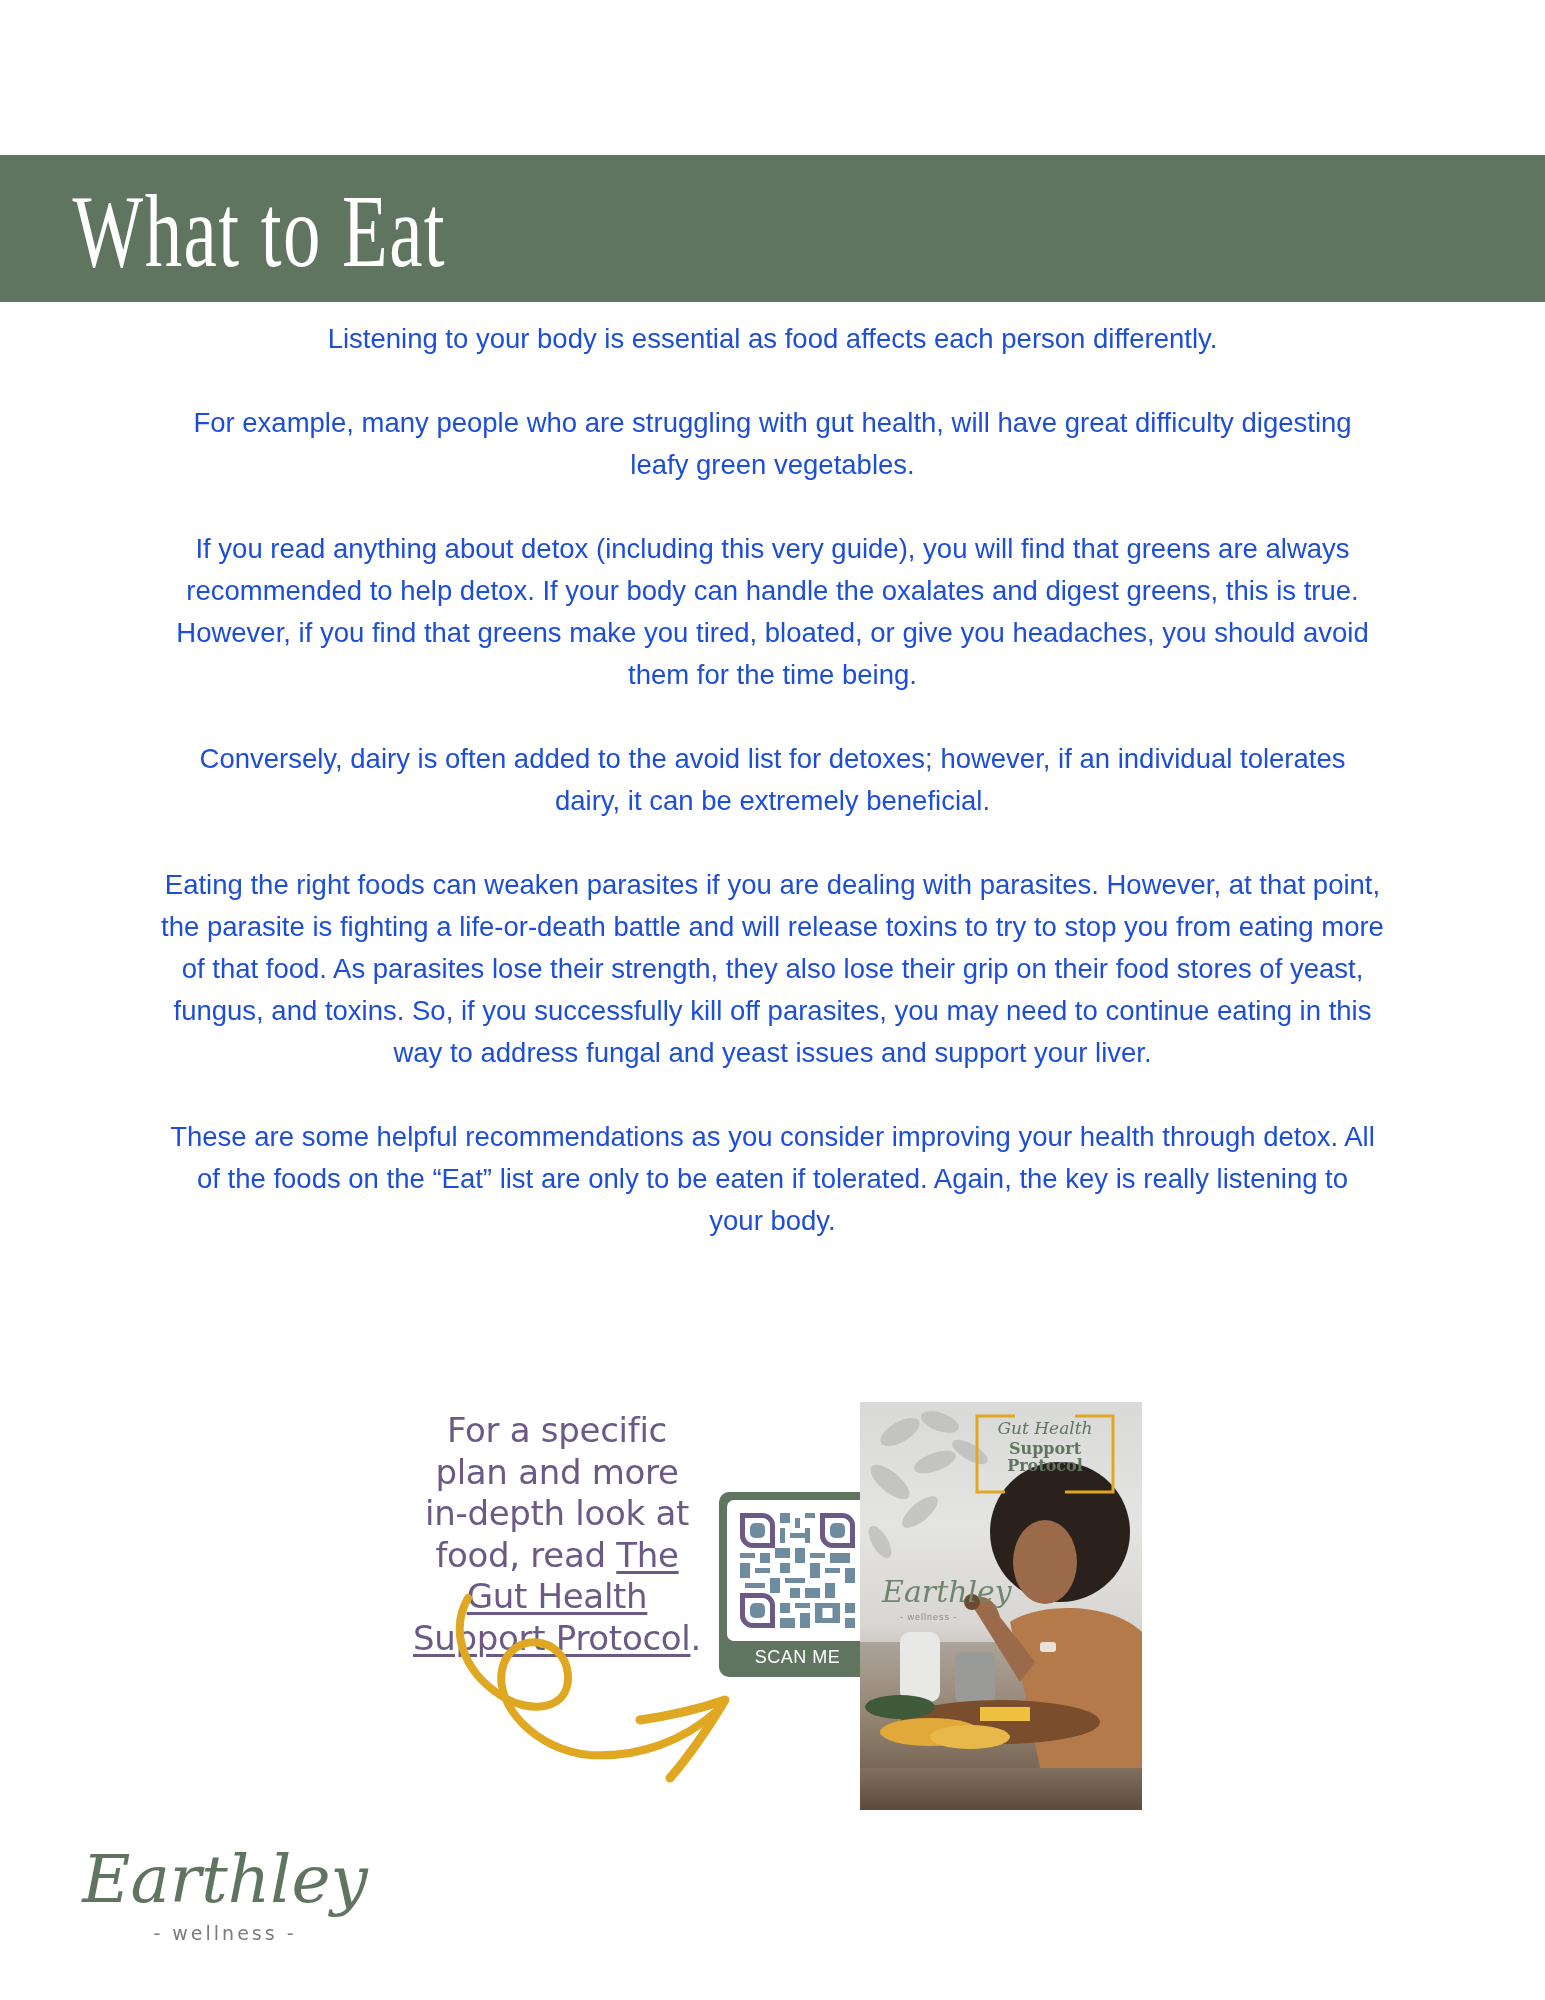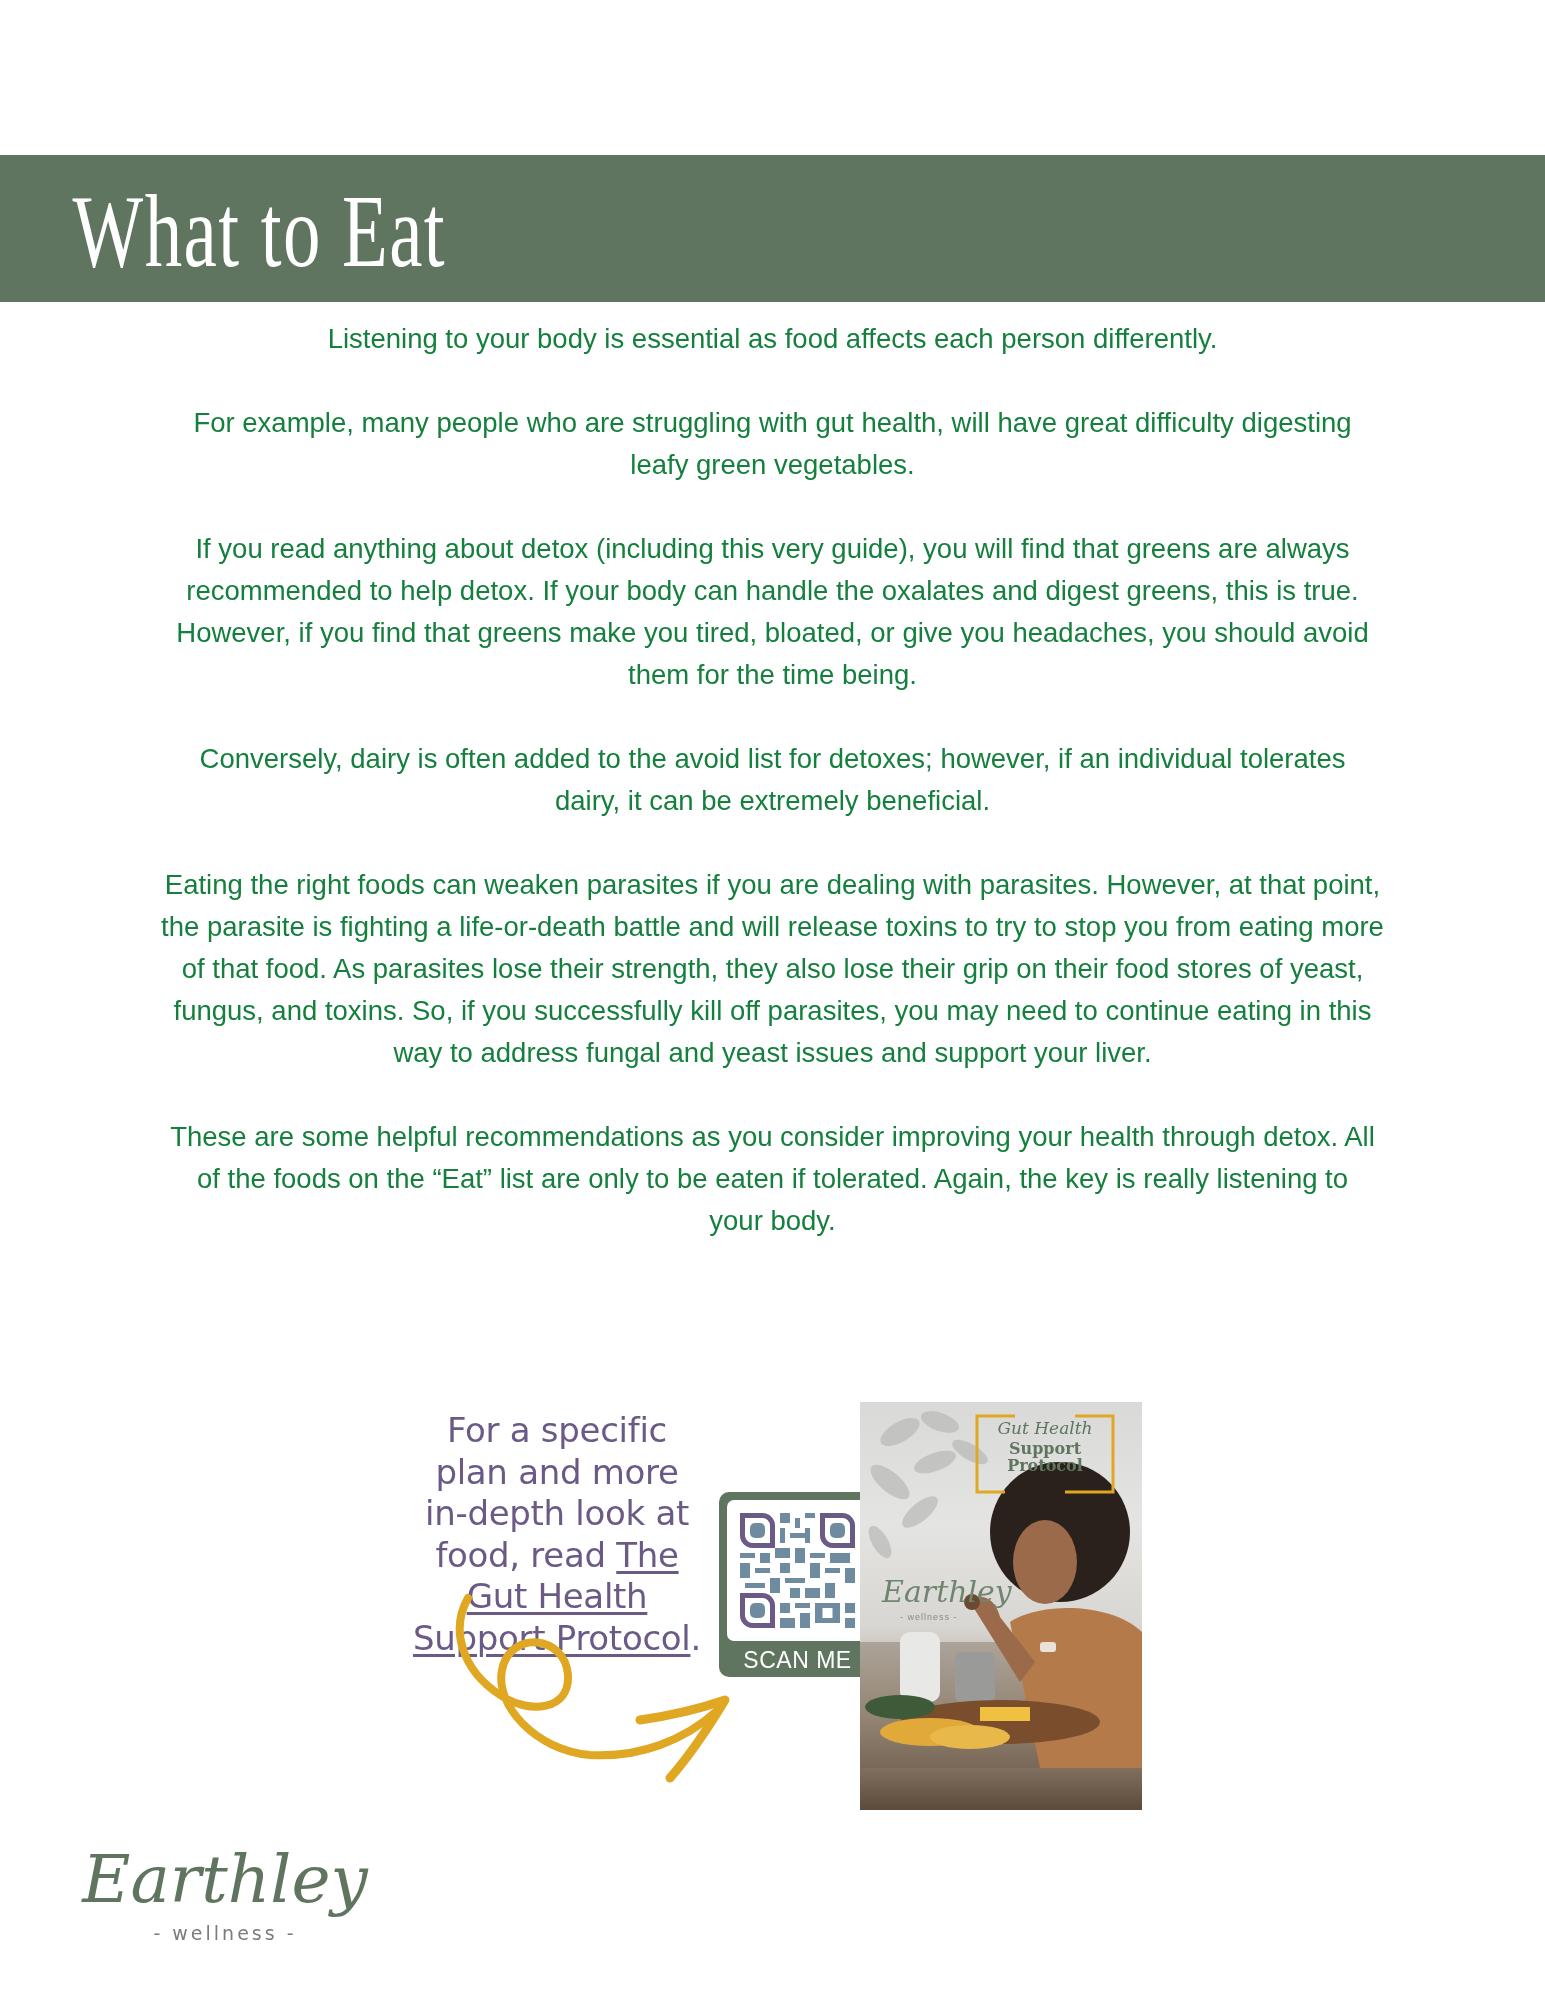--- a/index.html
+++ b/index.html
@@ -13,41 +13,41 @@
   }
   .banner-title {
     font-family: "Liberation Serif", "DejaVu Serif", serif;
     color: #ffffff; font-size: 104px; font-weight: normal;
     transform: scaleX(0.72); letter-spacing: 2px; line-height: 1;
     margin-top: 4px;
   }
 
   .body-text {
     position: absolute; left: 150px; top: 318px; width: 1245px;
-    text-align: center; font-size: 27.5px; line-height: 42px; color: #15803d;
+    text-align: center; font-size: 27.5px; line-height: 42px; color: #1d4ed8;
   }
   .body-text p { margin-bottom: 42px; }
   .body-text p:last-child { margin-bottom: 0; }
 
   .promo-text {
     position: absolute; left: 385px; top: 1410px; width: 290px;
     text-align: center; color: #6b5a86; font-size: 34px; line-height: 41.5px;
     font-family: "DejaVu Sans", sans-serif; letter-spacing: -0.3px; margin-left: 27px;
   }
   .promo-link { color: #6b5a86; text-decoration: underline; text-underline-offset: 4px; cursor: pointer; }
 
   .arrow { position: absolute; left: 440px; top: 1580px; width: 300px; height: 220px; }
 
   .qr-card {
     position: absolute; left: 719px; top: 1492px; width: 157px; height: 185px;
     background: #5f7560; border-radius: 10px; padding: 8px;
   }
   .qr-inner { width: 141px; height: 141px; background: #ffffff; border-radius: 7px; padding: 8px; }
   .qr-label {
-    color: #ffffff; text-align: center; font-size: 23px; letter-spacing: 0.5px;
+    color: #ffffff; text-align: center; font-size: 18px; letter-spacing: 0.5px;
     margin-top: 6px; font-family: "Liberation Sans", sans-serif;
   }
 
   .cover {
     position: absolute; left: 860px; top: 1402px; width: 282px; height: 408px;
     overflow: hidden;
     background: linear-gradient(180deg, #d9d9d8 0%, #e4e4e2 30%, #d8d6d2 55%, #a89a88 78%, #5d4a3a 100%);
   }
   .cover-leaves { position: absolute; left: 0; top: 0; width: 180px; height: 200px; }
   .cover-title-box { position: absolute; left: 115px; top: 12px; width: 140px; height: 80px; }

